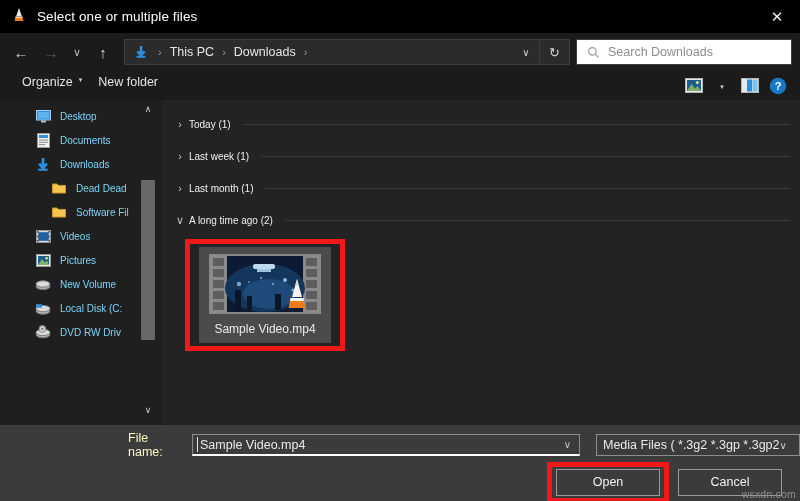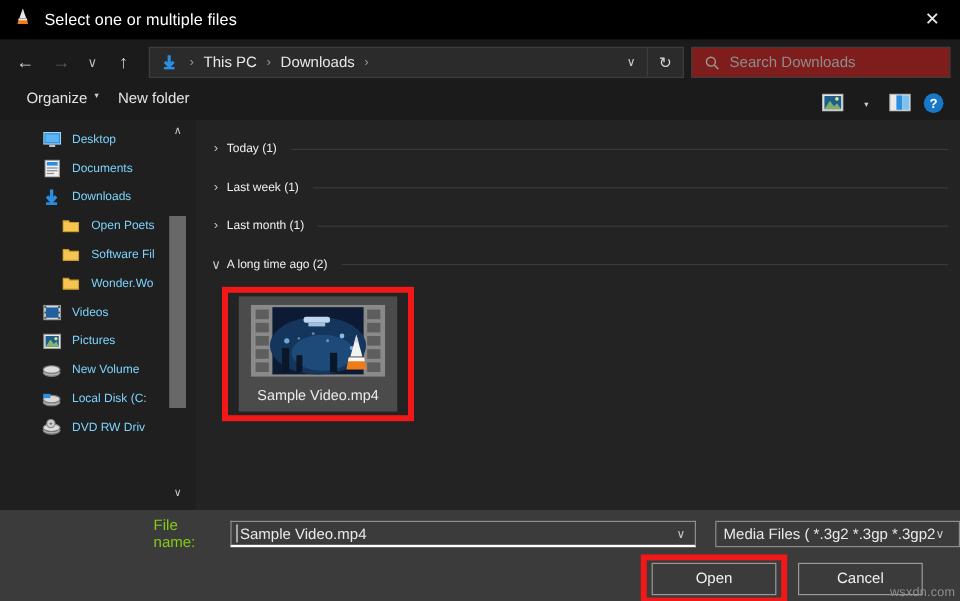--- a/index.html
+++ b/index.html
@@ -62,21 +62,21 @@
     width: 26px; height: 24px; color: #cfcfcf; font-size: 10px;
     display: flex; align-items: center; justify-content: center;
   }
   .addr-refresh {
     width: 30px; height: 24px; color: #d5d5d5; font-size: 13px;
     display: flex; align-items: center; justify-content: center;
     border-left: 1px solid #3d3d3d;
   }
   .searchbox {
     flex: 0 0 216px; height: 26px;
-    background: #7f1d1d; border: 1px solid #3d3d3d;
+    background: #ffffff; border: 1px solid #3d3d3d;
     display: flex; align-items: center;
   }
   .search-icon { margin: 0 8px 0 10px; display:flex; }
   .search-ph { color: #8d8d8d; font-size: 12.5px; }
 
   
   .toolbar {
     height: 29px; flex: 0 0 29px;
     background: #1b1b1b;
     display: flex; align-items: center;
@@ -175,21 +175,21 @@
   .sel-wrap .file-item { position: absolute; left: 14px; top: 8px; }
 
   
   .footer {
     flex: 0 0 76px; background: #3b3b3b;
     position: relative;
   }
   .fn-row {
     display: flex; align-items: center; height: 40px; padding-left: 128px;
   }
-  .fn-label { color: #84cc16; font-size: 12.5px; margin-right: 10px; }
+  .fn-label { color: #fef9c3; font-size: 12.5px; margin-right: 10px; }
   .fn-combo {
     flex: 0 0 388px; height: 22px; position: relative;
     background: #3b3b3b; border: 1px solid #8d8d8d;
     border-bottom: 2px solid #ffffff;
     display: flex; align-items: center;
   }
   .fn-caret-txt {
     position:absolute; left: 4px; top: 2px; width:1px; height:15px; background:#e8e8e8;
   }
   .fn-value { color: #e9e9e9; font-size: 12.5px; margin-left: 7px; }
@@ -198,21 +198,21 @@
   .ft-combo {
     margin-left: 16px;
     flex: 0 0 204px; height: 22px;
     background: #3b3b3b; border: 1px solid #8d8d8d;
     display: flex; align-items: center; overflow: hidden;
   }
   .ft-value { color: #e9e9e9; font-size: 12.5px; margin-left: 6px; white-space: nowrap; }
 
   .btn-row {
     display: flex; align-items: center; justify-content: flex-end;
-    height: 34px; padding-right: 31px; gap: 18px;
+    height: 34px; padding-right: 18px; gap: 18px;
   }
   .btn {
     width: 104px; height: 27px;
     background: #3b3b3b; border: 1px solid #9a9a9a;
     color: #f1f1f1; font-size: 12.5px;
     display: flex; align-items: center; justify-content: center;
   }
   .btn-hl-wrap { position: relative; }
   .btn-hl-wrap .ring {
     position: absolute; left: -9px; top: -7px;
@@ -350,40 +350,32 @@
         </span>
         <span class="lbl">Downloads</span>
       </div>
 
       <div class="nav-row indent">
         <span class="ico">
           <svg width="14" height="12" viewBox="0 0 14 12">
             <path d="M0.5 2 L5 2 L6.2 3.4 L13.5 3.4 L13.5 11 L0.5 11 Z" fill="#f5c451" stroke="#cb9a2a"></path>
           </svg>
         </span>
-        <span class="lbl">Open Poets</span>
+        <span class="lbl">Dead Dead</span>
       </div>
 
       <div class="nav-row indent">
         <span class="ico">
           <svg width="14" height="12" viewBox="0 0 14 12">
             <path d="M0.5 2 L5 2 L6.2 3.4 L13.5 3.4 L13.5 11 L0.5 11 Z" fill="#f5c451" stroke="#cb9a2a"></path>
           </svg>
         </span>
         <span class="lbl">Software Fil</span>
       </div>
 
-      <div class="nav-row indent">
-        <span class="ico">
-          <svg width="14" height="12" viewBox="0 0 14 12">
-            <path d="M0.5 2 L5 2 L6.2 3.4 L13.5 3.4 L13.5 11 L0.5 11 Z" fill="#f5c451" stroke="#cb9a2a"></path>
-          </svg>
-        </span>
-        <span class="lbl">Wonder.Wo</span>
-      </div>
 
 
       <div class="nav-row">
         <span class="ico">
           <svg width="15" height="13" viewBox="0 0 15 13">
             <rect x="0.5" y="0.5" width="14" height="12" fill="#d8d8d8" stroke="#9a9a9a"></rect>
             <rect x="2.2" y="2.2" width="10.6" height="8.6" fill="#2060a0"></rect>
             <rect x="1" y="1" width="1.6" height="1.6" fill="#555"></rect>
             <rect x="1" y="5.7" width="1.6" height="1.6" fill="#555"></rect>
             <rect x="1" y="10.1" width="1.6" height="1.6" fill="#555"></rect>

